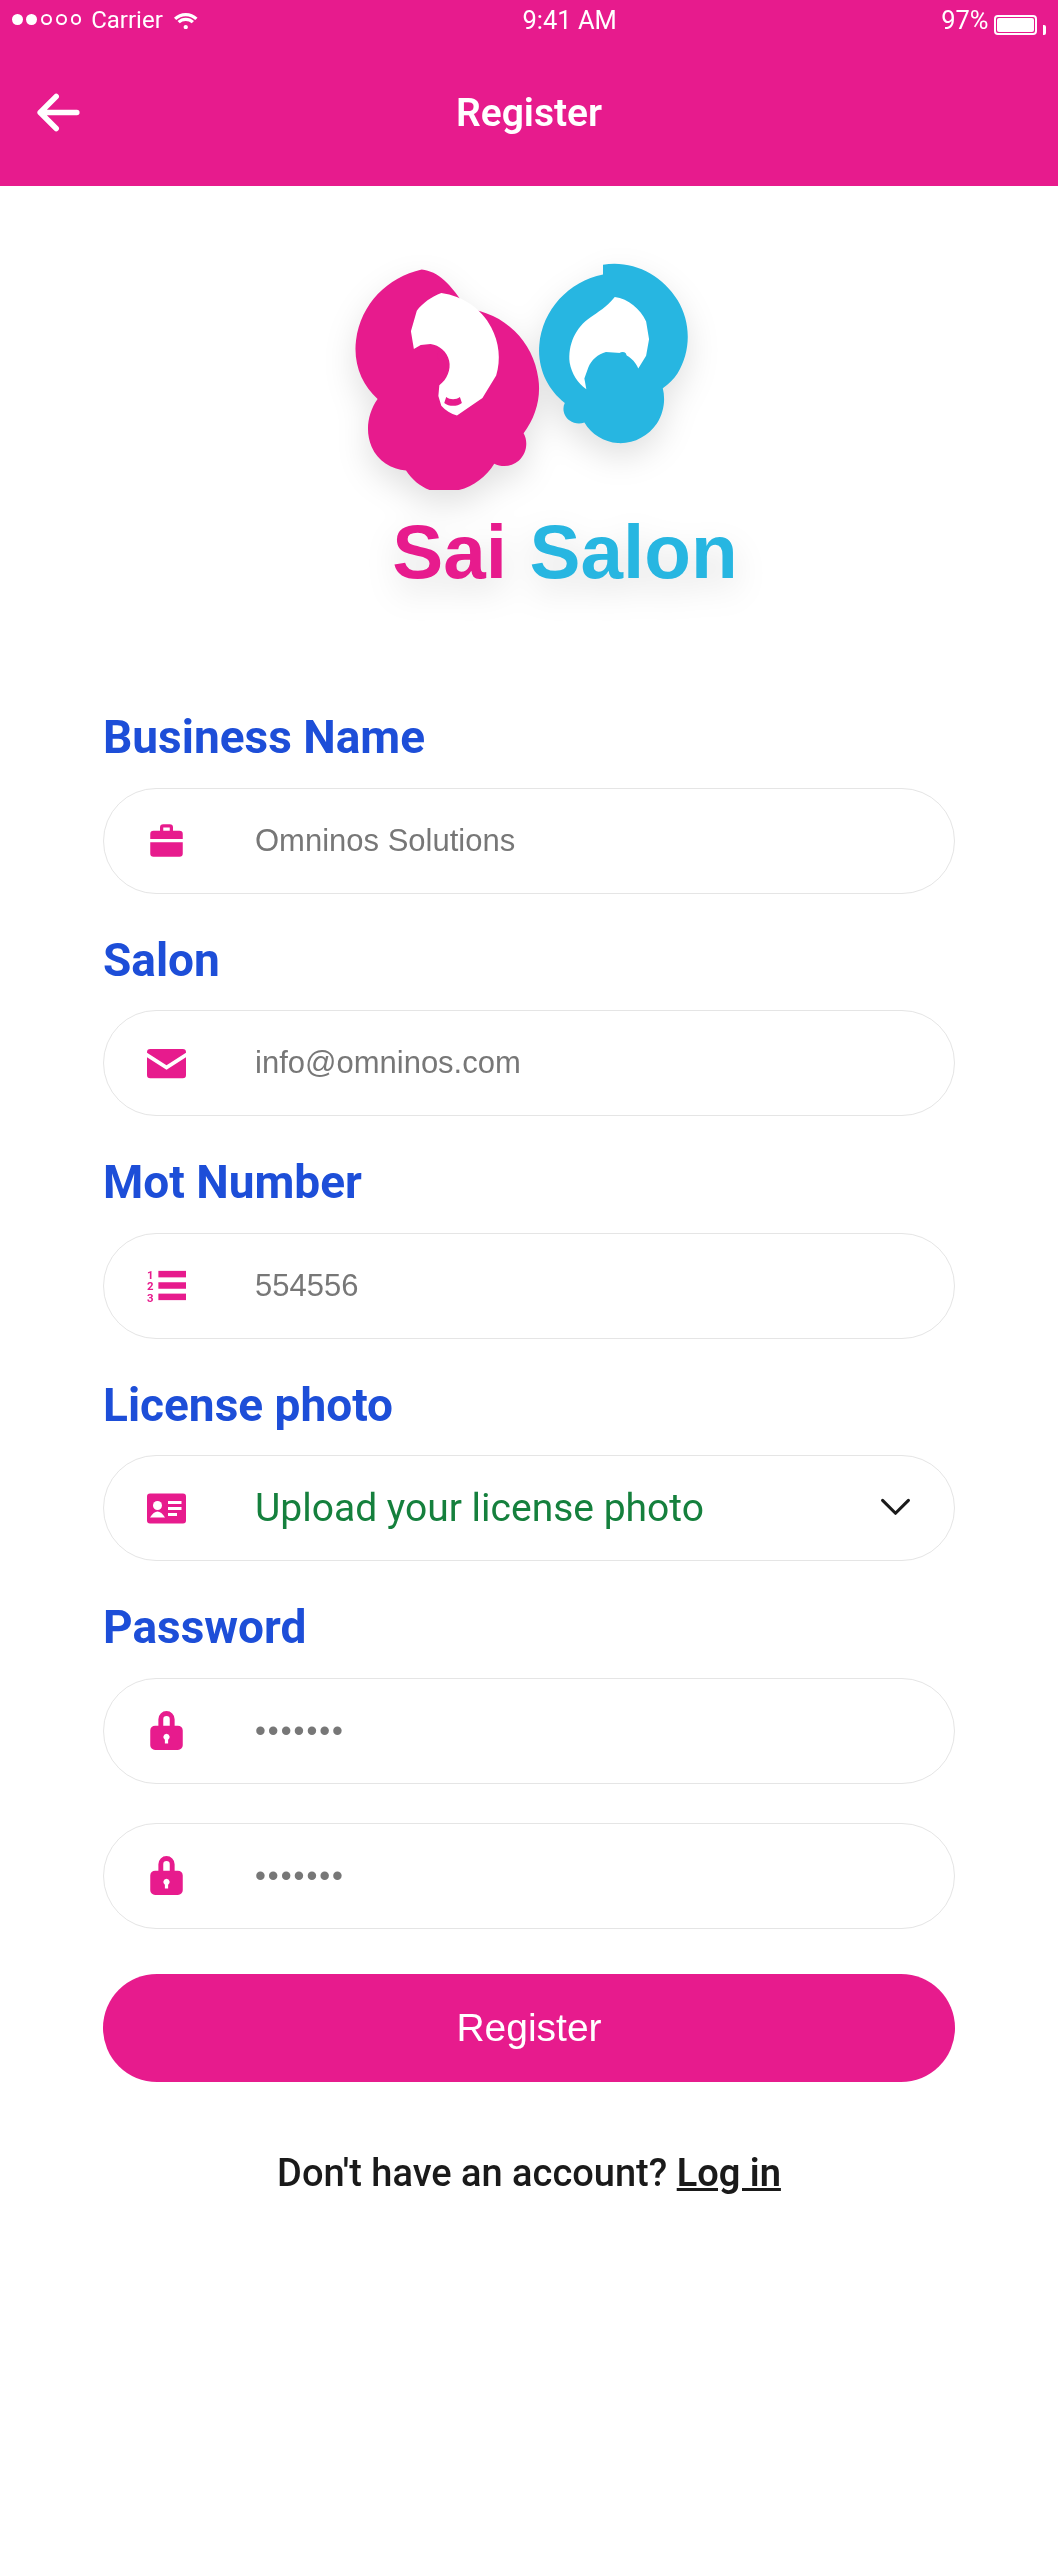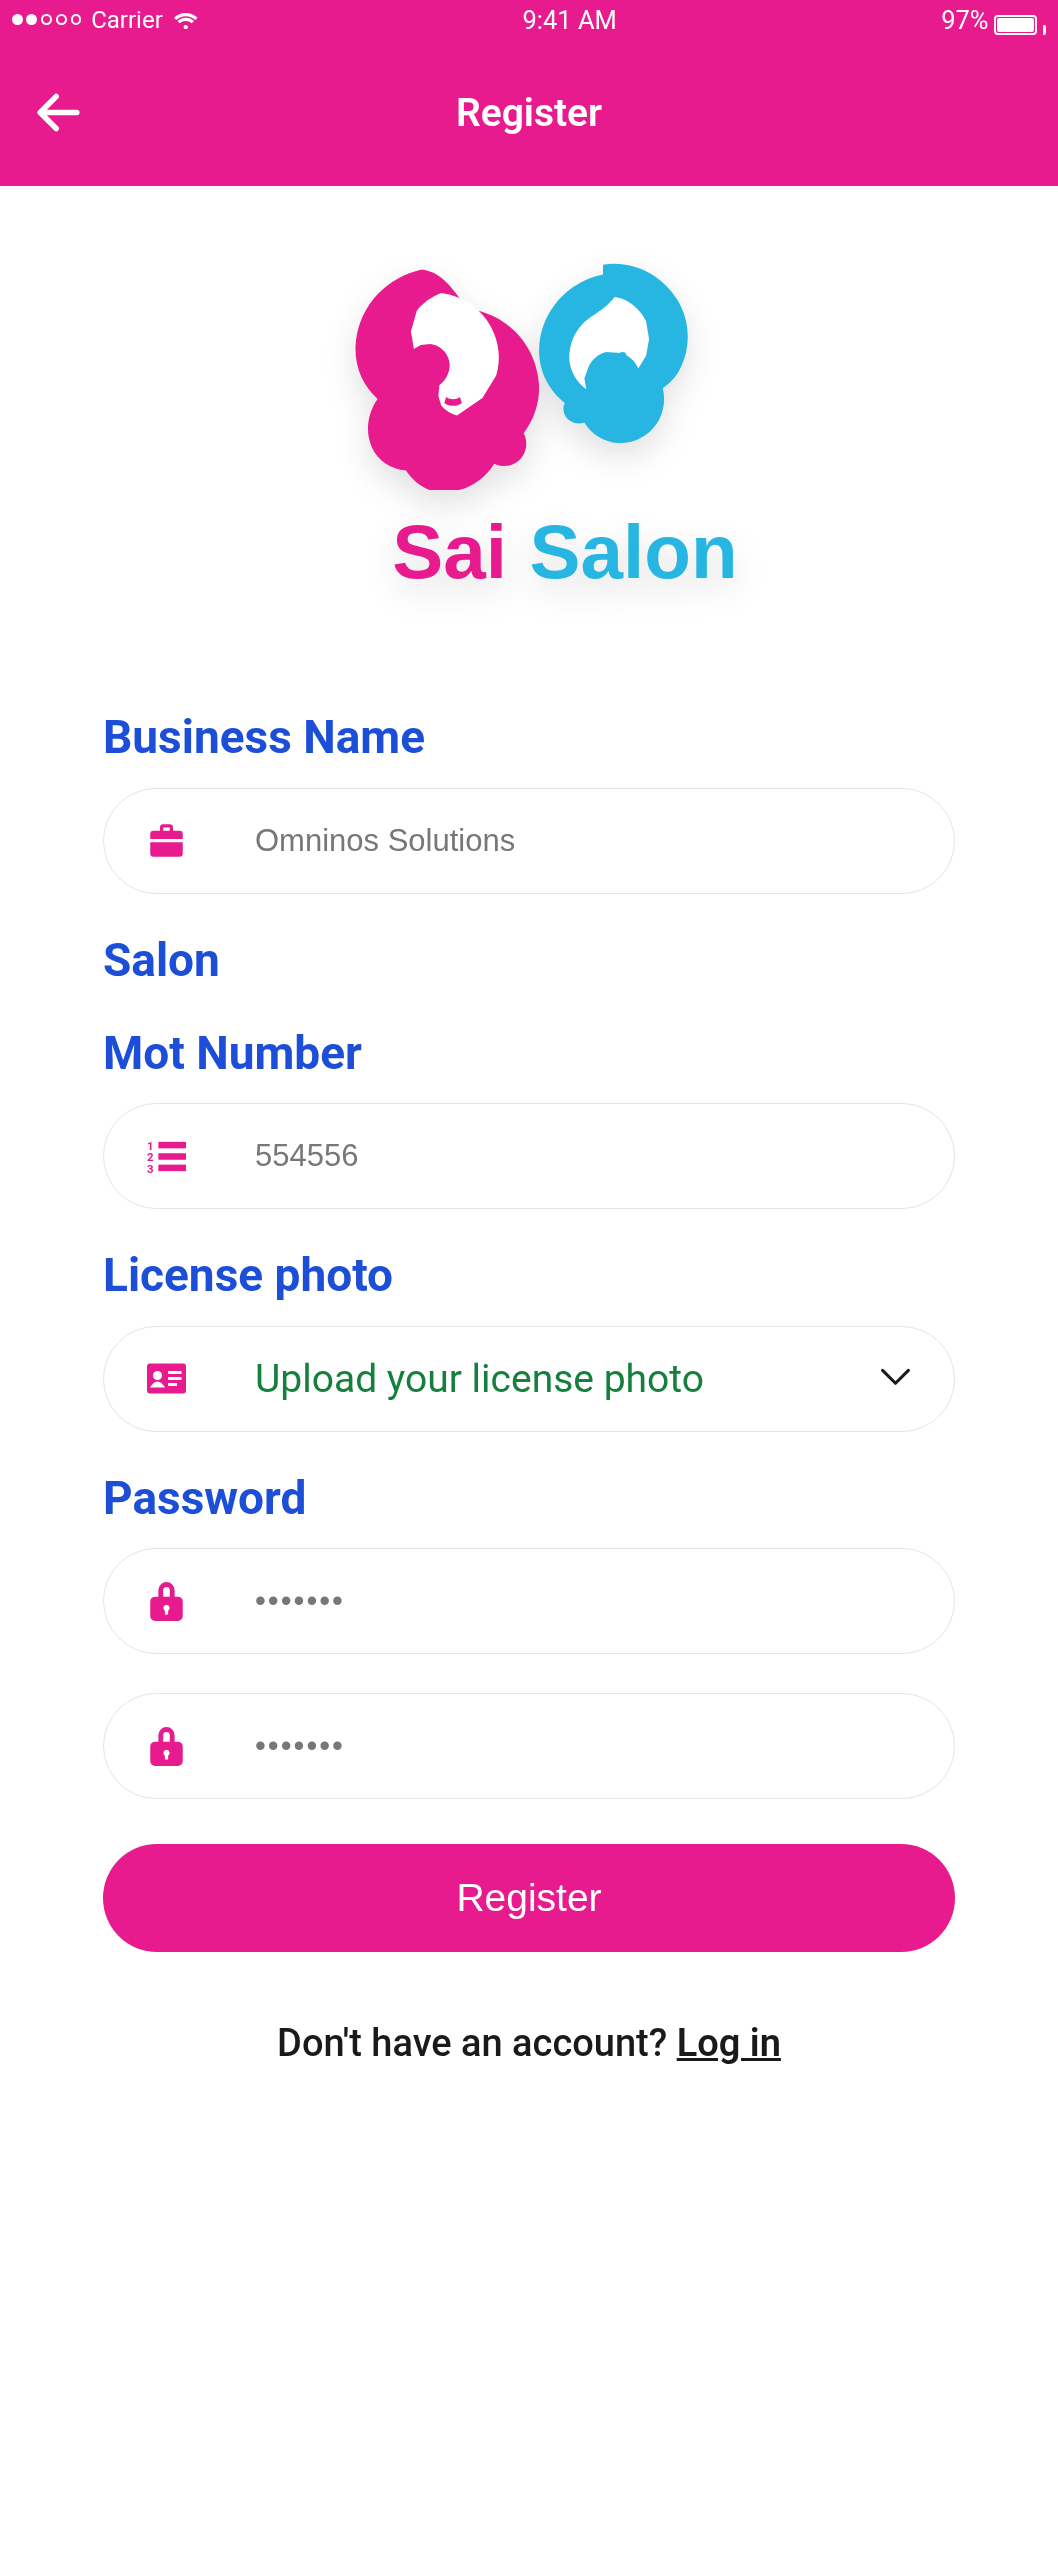--- a/index.html
+++ b/index.html
@@ -139,20 +139,28 @@
         <svg width="39" height="39" viewBox="0 0 24 24">
             <path fill="#e71b8d" d="M10 2a2 2 0 0 0-2 2v2H4a2 2 0 0 0-2 2v3h20V8a2 2 0 0 0-2-2h-4V4a2 2 0 0 0-2-2h-4zm0 2h4v2h-4V4zM2 13v7a2 2 0 0 0 2 2h16a2 2 0 0 0 2-2v-7H2z"></path>
           </svg>
       </span>
       <input type="text" value="Omninos Solutions" style="">
     </div>
   </div>
 
   <div class="form-group">
     <label class="form-label">Salon</label>
+    <div class="input-pill">
+      <span class="input-icon">
+        <svg width="39" height="31" viewBox="0 0 24 18">
+            <path fill="#e71b8d" d="M2 0h20a2 2 0 0 1 2 2v.4L12 10 0 2.4V2a2 2 0 0 1 2-2zm22 5.2V16a2 2 0 0 1-2 2H2a2 2 0 0 1-2-2V5.2l12 7.6 12-7.6z"></path>
+          </svg>
+      </span>
+      <input type="text" value="info@omninos.com" style="">
+    </div>
   </div>
 
   <div class="form-group">
     <label class="form-label">Mot Number</label>
     <div class="input-pill">
       <span class="input-icon">
         <svg width="39" height="35" viewBox="0 0 24 20">
             <g fill="#e71b8d">
               <text x="0" y="6" font-size="7" font-weight="700">1</text>
               <text x="0" y="13" font-size="7" font-weight="700">2</text>

